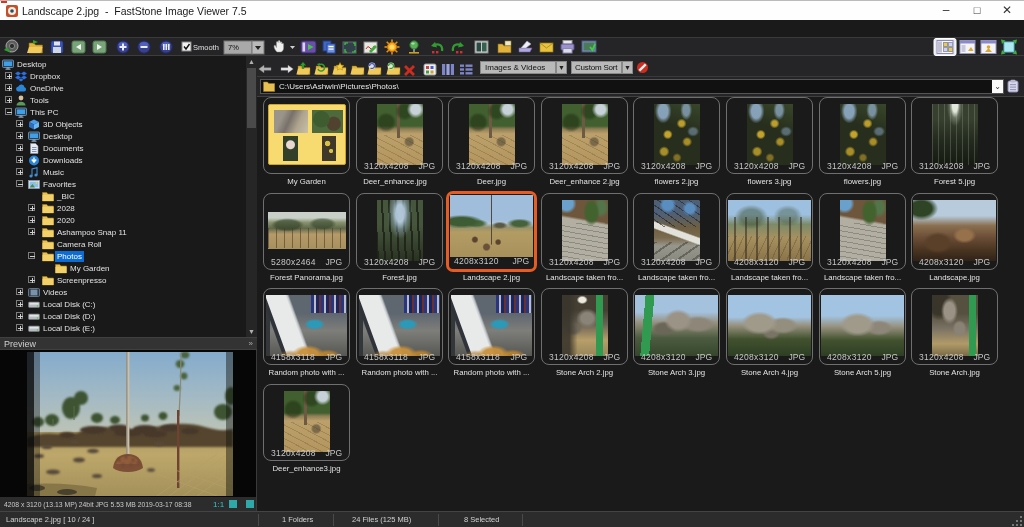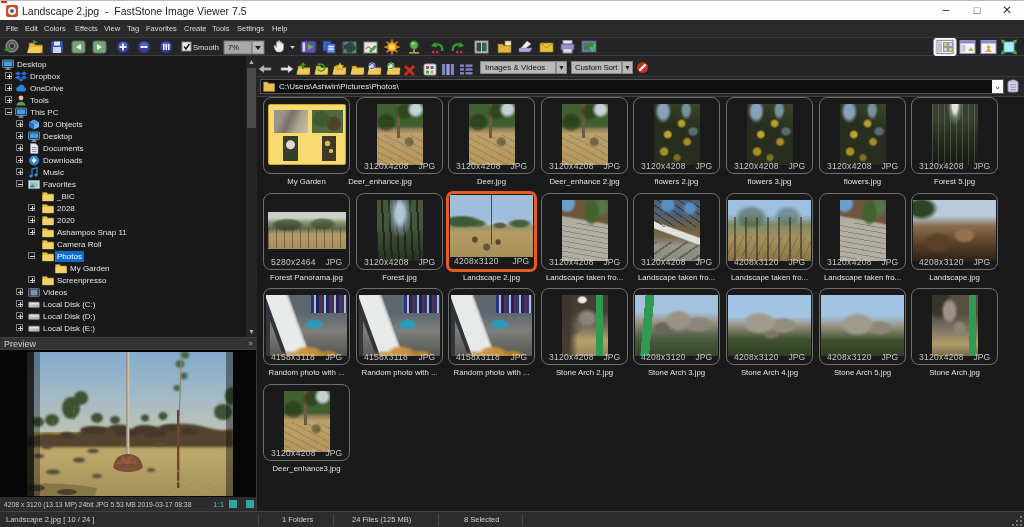--- a/index.html
+++ b/index.html
@@ -157,33 +157,20 @@
         <rect x="0" y="0" width="12" height="12" rx="2" fill="#c4502a"></rect>
         <circle cx="6" cy="6" r="4" fill="#f2ece4"></circle>
         <circle cx="6" cy="6" r="1.8" fill="#27505a"></circle>
       </svg>
       <div class="abs txt">Landscape 2.jpg&nbsp;&nbsp;-&nbsp;&nbsp;FastStone Image Viewer 7.5</div>
       <div class="abs" style="left:1px;top:0;width:6px;height:2px;background:#e03020"></div>
       <div class="abs capbtn" style="left:931px">–</div>
       <div class="abs capbtn" style="left:962px;font-size:11px">□</div>
       <div class="abs capbtn" style="left:992px">✕</div>
     </div>
-<div id="menu" class="abs">
-<span style="left:6px">File</span>
-<span style="left:25px">Edit</span>
-<span style="left:44px">Colors</span>
-<span style="left:75px">Effects</span>
-<span style="left:104px">View</span>
-<span style="left:127px">Tag</span>
-<span style="left:146px">Favorites</span>
-<span style="left:184px">Create</span>
-<span style="left:212px">Tools</span>
-<span style="left:237px">Settings</span>
-<span style="left:272px">Help</span>
-</div>
 <div id="tb1" class="abs"></div>
 <svg class="abs" style="left:0;top:38px" width="1024" height="18" viewBox="0 0 1024 18">
 <circle cx="12" cy="8" r="6" fill="#5e5e5e" stroke="#aaa"></circle>
       <circle cx="12" cy="8" r="2.6" fill="#2c2c2c" stroke="#888"></circle>
       <path d="M4 12 L11 15 L7 9 Z" fill="#2f9e2f"></path>
 <path d="M29 5 h5 l1.5 2 h7 v8 h-13.5 z" fill="#e2b33c" stroke="#8a6a10" stroke-width="0.6"></path>
       <path d="M29 9 h13.5 l-2 6 h-13.5 z" fill="#f0ca5c"></path>
       <path d="M33 2 l5 2 -5 2 z" fill="#2f9e2f"></path>
 <rect x="51" y="3" width="12" height="12" rx="1.5" fill="#3a55b5" stroke="#1e2f70" stroke-width="0.6"></rect>
       <rect x="54" y="3.5" width="6" height="4" fill="#dfe4ee"></rect>
@@ -668,21 +655,21 @@
       <span style="position:absolute;left:213px;color:#2ec8c8;font-size:8px">1:1</span>
       <span class="abs" style="left:229px;top:3px;width:8px;height:8px;background:#2ea8a8"></span>
       <span class="abs" style="left:246px;top:3px;width:8px;height:8px;background:#2ea8a8"></span>
     </div>
 <div id="thumbs" class="abs"></div>
 <div class="cell" style="left:356px;top:97px">
 <div class="im p-deer" style="left:19.5px;top:6px;width:46px;height:61px"></div>
 <span class="dim">3120x4208</span>
       <span class="fmt">JPG</span>
     </div>
-<div class="fn" style="left:329px;top:177px">Deer_enhance.jpg</div>
+<div class="fn" style="left:344px;top:177px">Deer_enhance.jpg</div>
 <div class="cell" style="left:448px;top:97px">
 <div class="im p-deer" style="left:19.5px;top:6px;width:46px;height:61px"></div>
 <span class="dim">3120x4208</span>
       <span class="fmt">JPG</span>
     </div>
 <div class="fn" style="left:440.5px;top:177px">Deer.jpg</div>
 <div class="cell" style="left:541px;top:97px">
 <div class="im p-deer" style="left:19.5px;top:6px;width:46px;height:61px"></div>
 <span class="dim">3120x4208</span>
       <span class="fmt">JPG</span>

